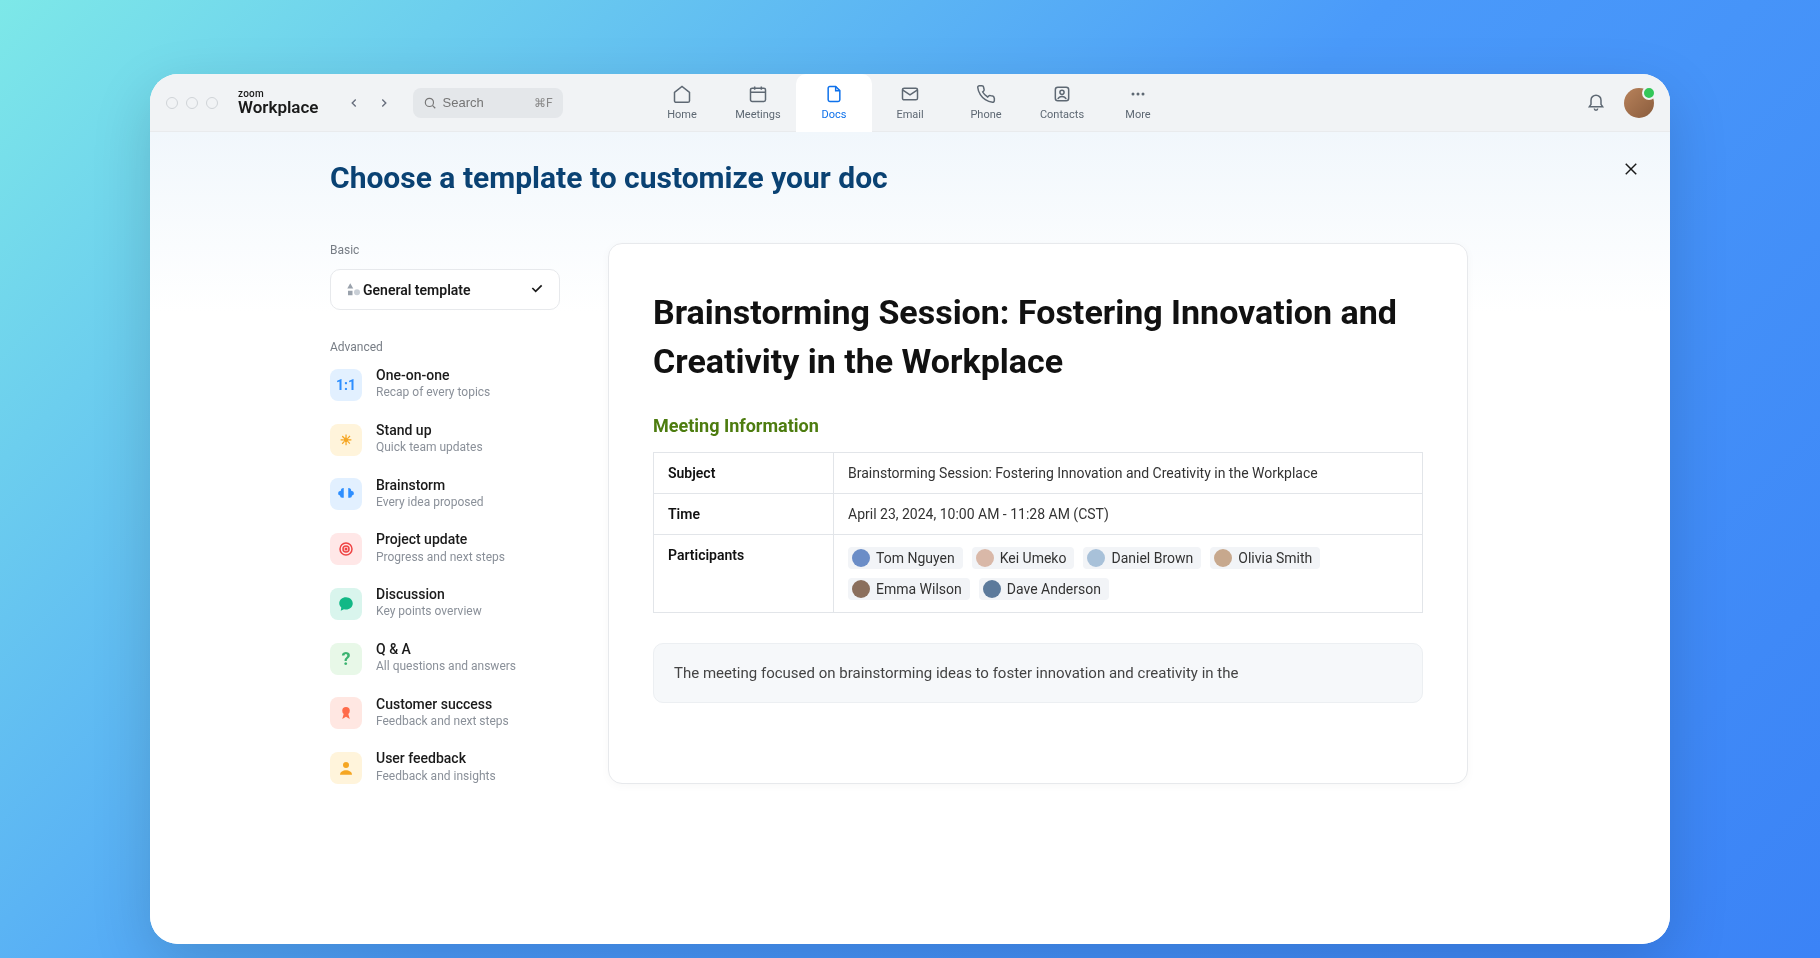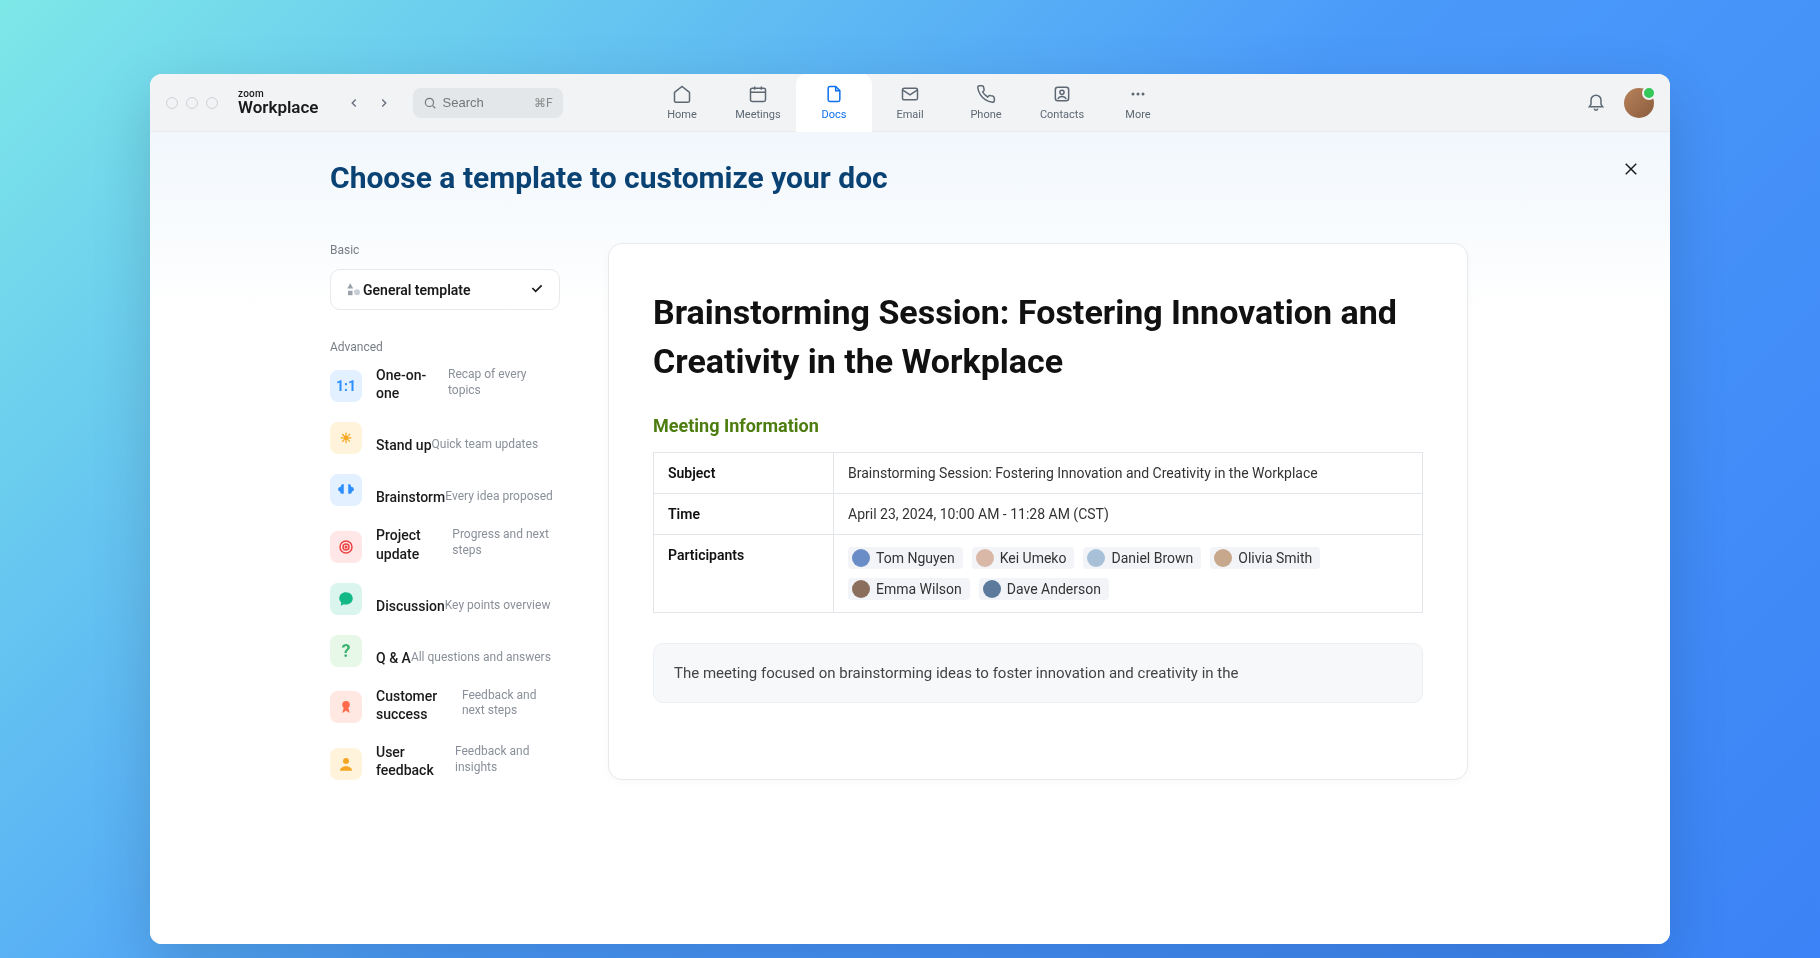--- a/index.html
+++ b/index.html
@@ -10,21 +10,21 @@
       height: 958px;
       display: flex;
       align-items: center;
       justify-content: center;
       overflow: hidden;
     }
     .app-window {
       width: 1520px;
       height: 870px;
       background: #fff;
-      border-radius: 12px;
+      border-radius: 28px;
       box-shadow: 0 20px 60px rgba(0,0,0,0.15);
       overflow: hidden;
       position: relative;
       margin-top: 60px;
     }
     .titlebar {
       height: 58px;
       background: #f1f3f5;
       border-bottom: 1px solid #e9ebed;
       display: flex;
@@ -122,21 +122,21 @@
       font-size: 14px; font-weight: 600; color: #1a1a1a;
     }
     .tmpl-card .check { margin-left: auto; color: #1a1a1a; }
     .tmpl-list { display: flex; flex-direction: column; gap: 20px; }
     .tmpl-item { display: flex; align-items: flex-end; gap: 14px; cursor: pointer; }
     .tmpl-icon {
       width: 32px; height: 32px; border-radius: 8px;
       display: flex; align-items: center; justify-content: center;
       font-size: 14px; font-weight: 700; flex-shrink: 0;
     }
-    .tmpl-item .text { display: flex; flex-direction: row; }
+    .tmpl-item .text { display: flex; flex-direction: column; }
     .tmpl-item .title { font-size: 14px; color: #1a1a1a; font-weight: 500; line-height: 1.3; }
     .tmpl-item .sub { font-size: 12px; color: #8a9099; line-height: 1.3; margin-top: 1px; }
 
     .preview {
       flex: 1; background: #fff; border: 1px solid #e7e9ec;
       border-radius: 14px; padding: 44px 44px 0 44px;
       box-shadow: 0 2px 10px rgba(0,0,0,0.03);
       max-width: 860px;
     }
     .doc-title {

